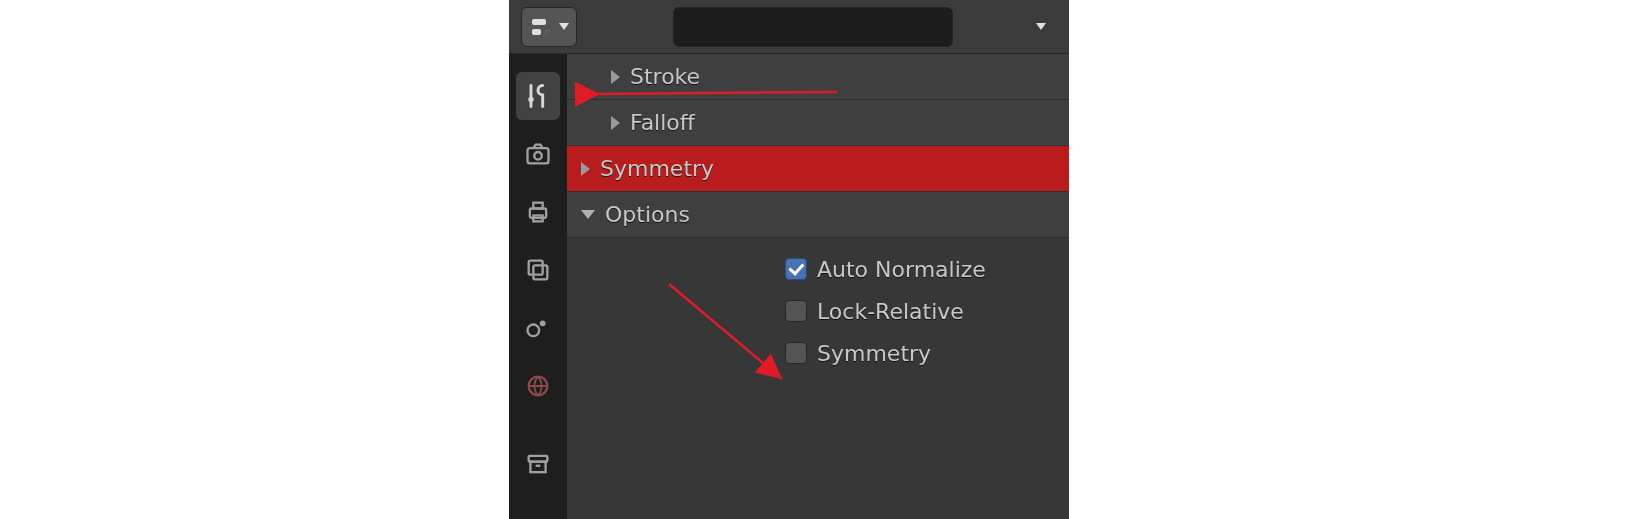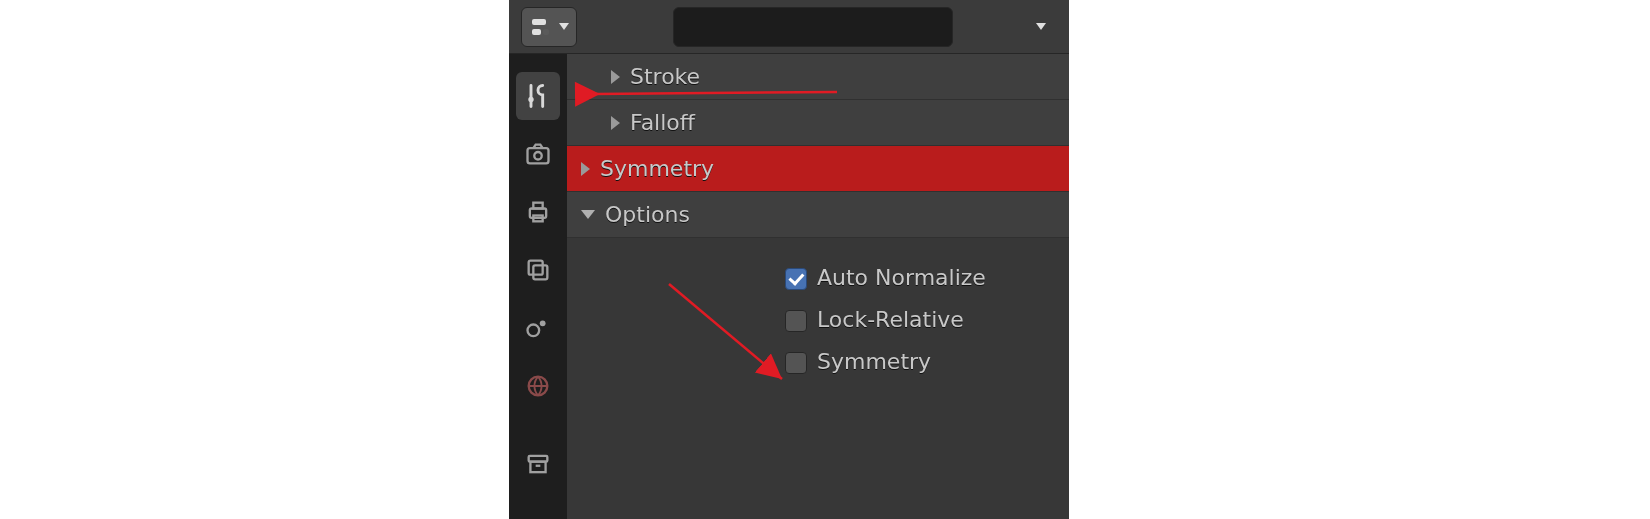--- a/index.html
+++ b/index.html
@@ -158,21 +158,21 @@
     border-width: 0 3px 3px 0;
     transform: rotate(42deg) translate(-1px,-1px);
   }
 
   .options-list {
     padding: 10px 0 10px 0;
     background: #373737;
   }
   .opt-row {
     display: flex;
-    align-items: flex-end;
+    align-items: center;
     height: 42px;
     padding-left: 218px;
   }
   .opt-row .label { font-size: 22px; }
 
   
   .anno { position: absolute; pointer-events: none; }
   .anno svg { overflow: visible; }
 </style>
 </head>

